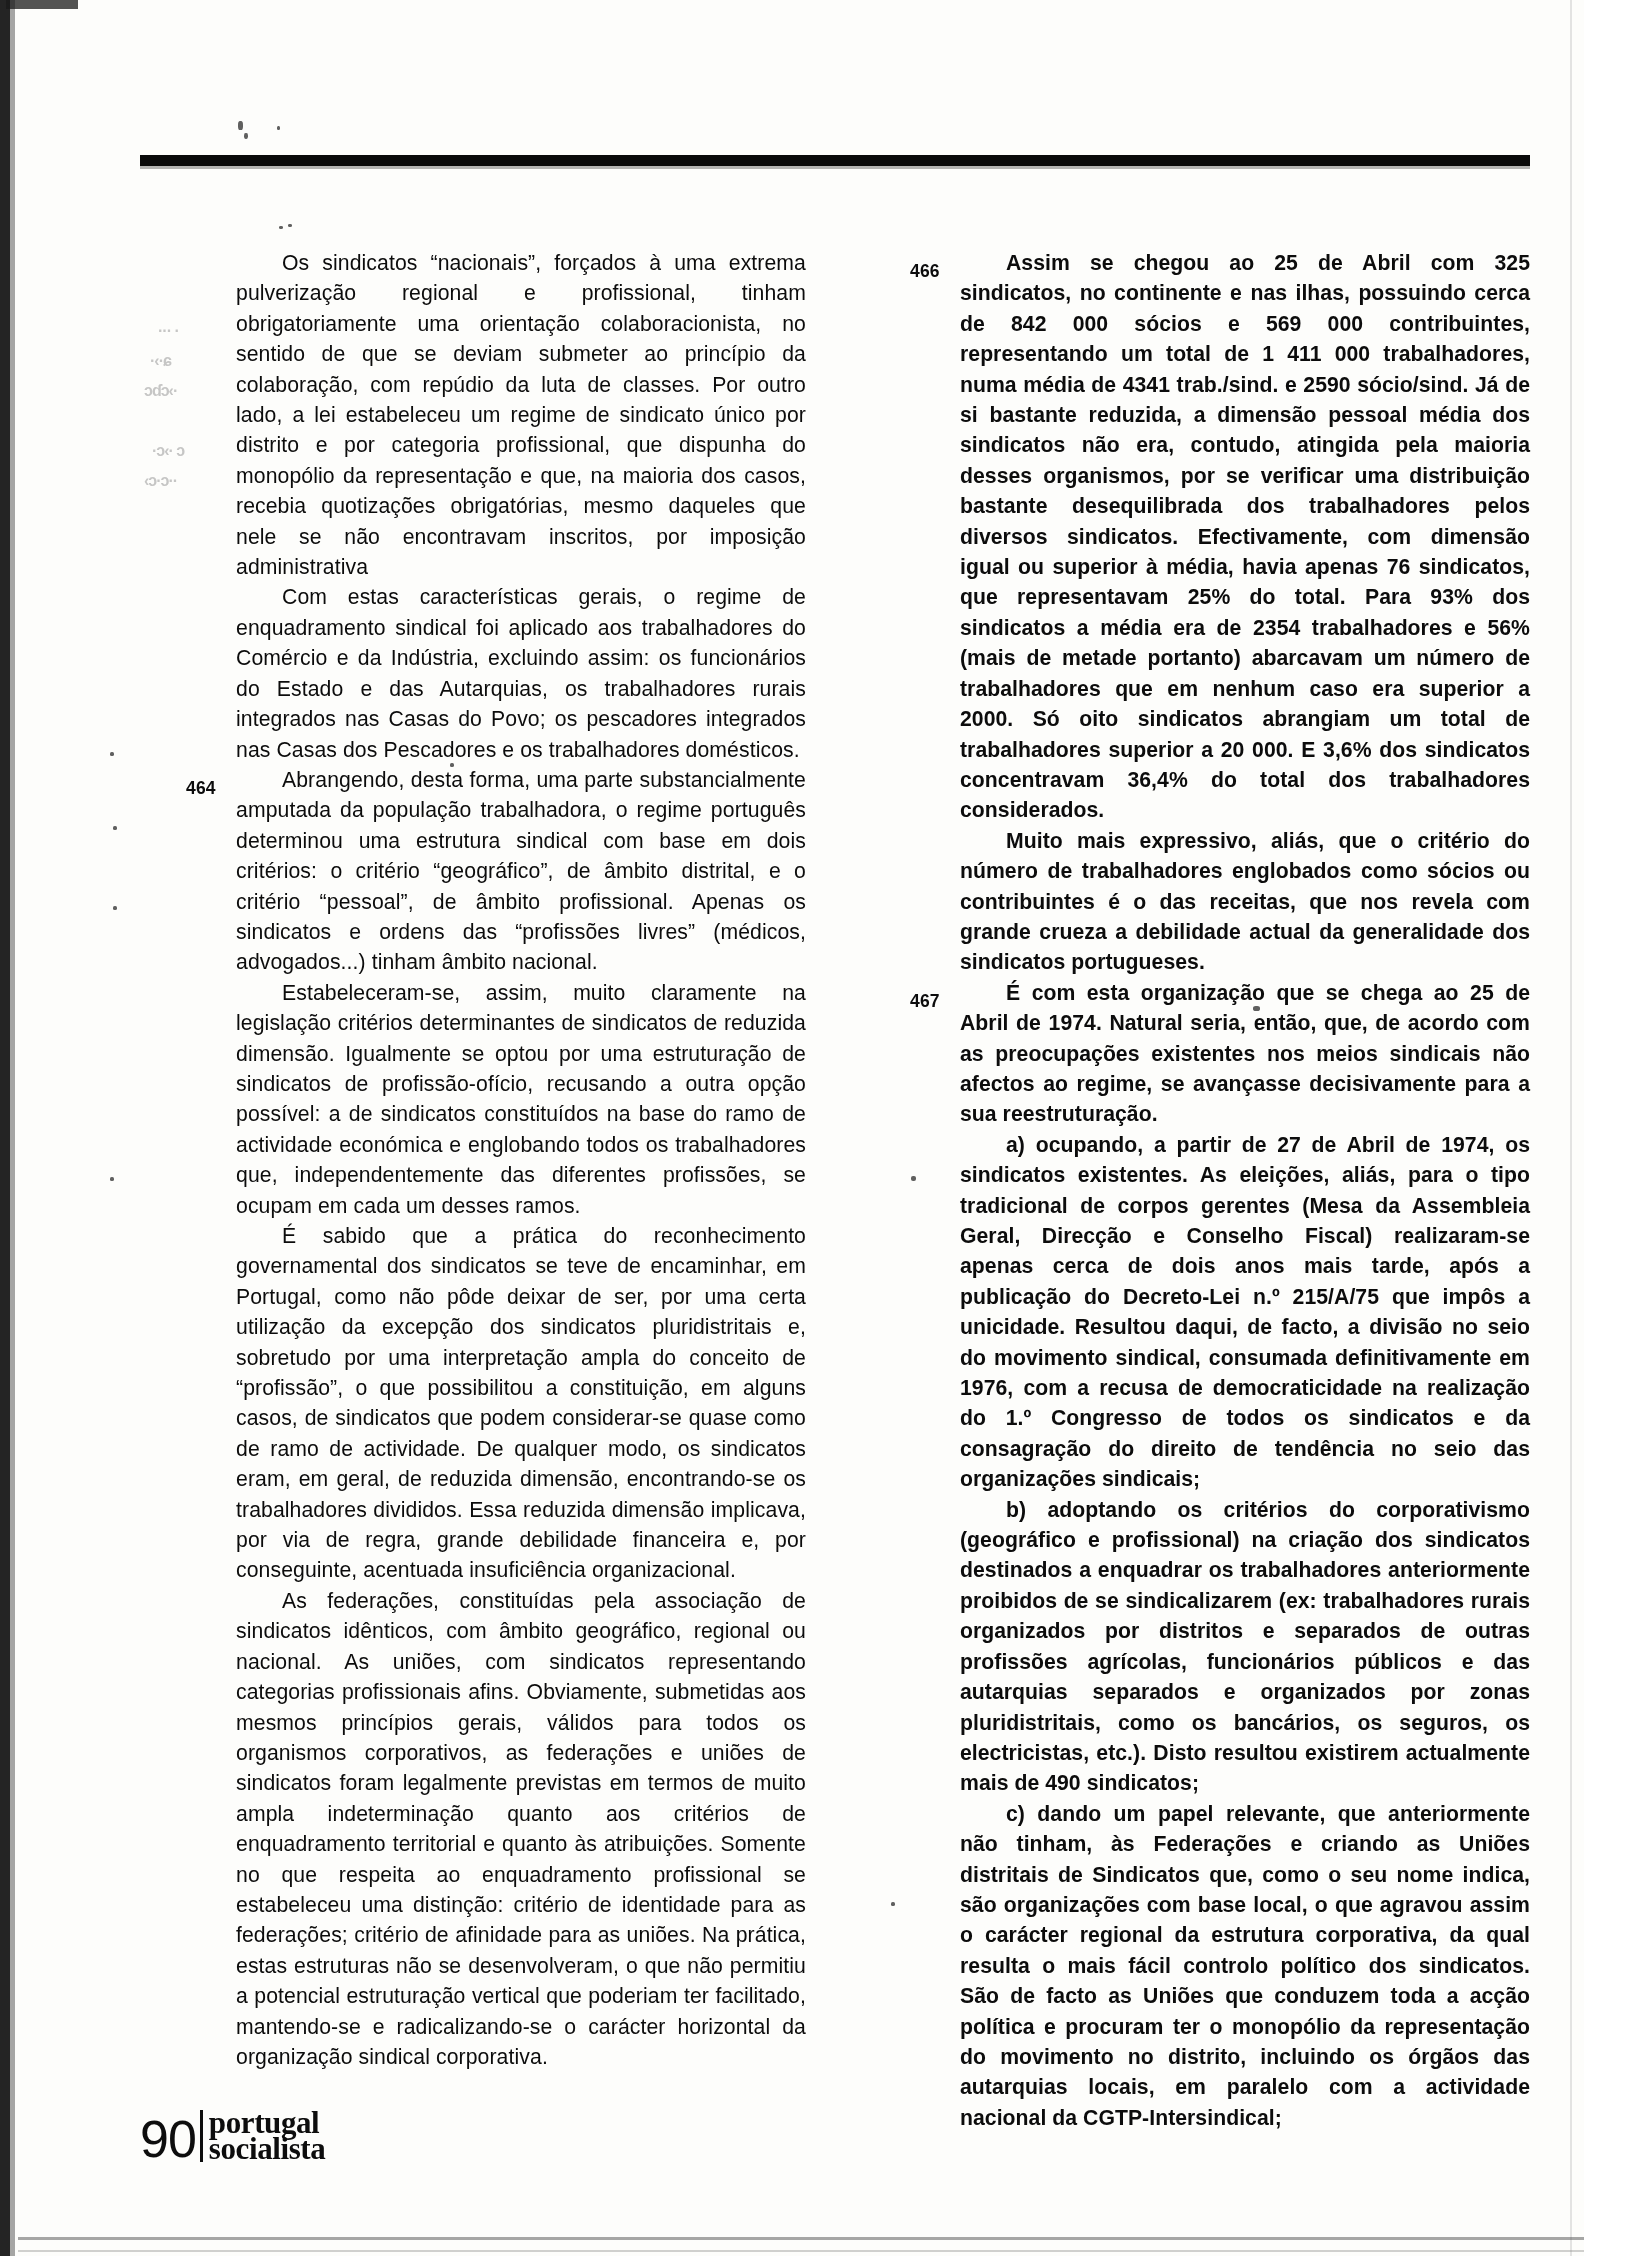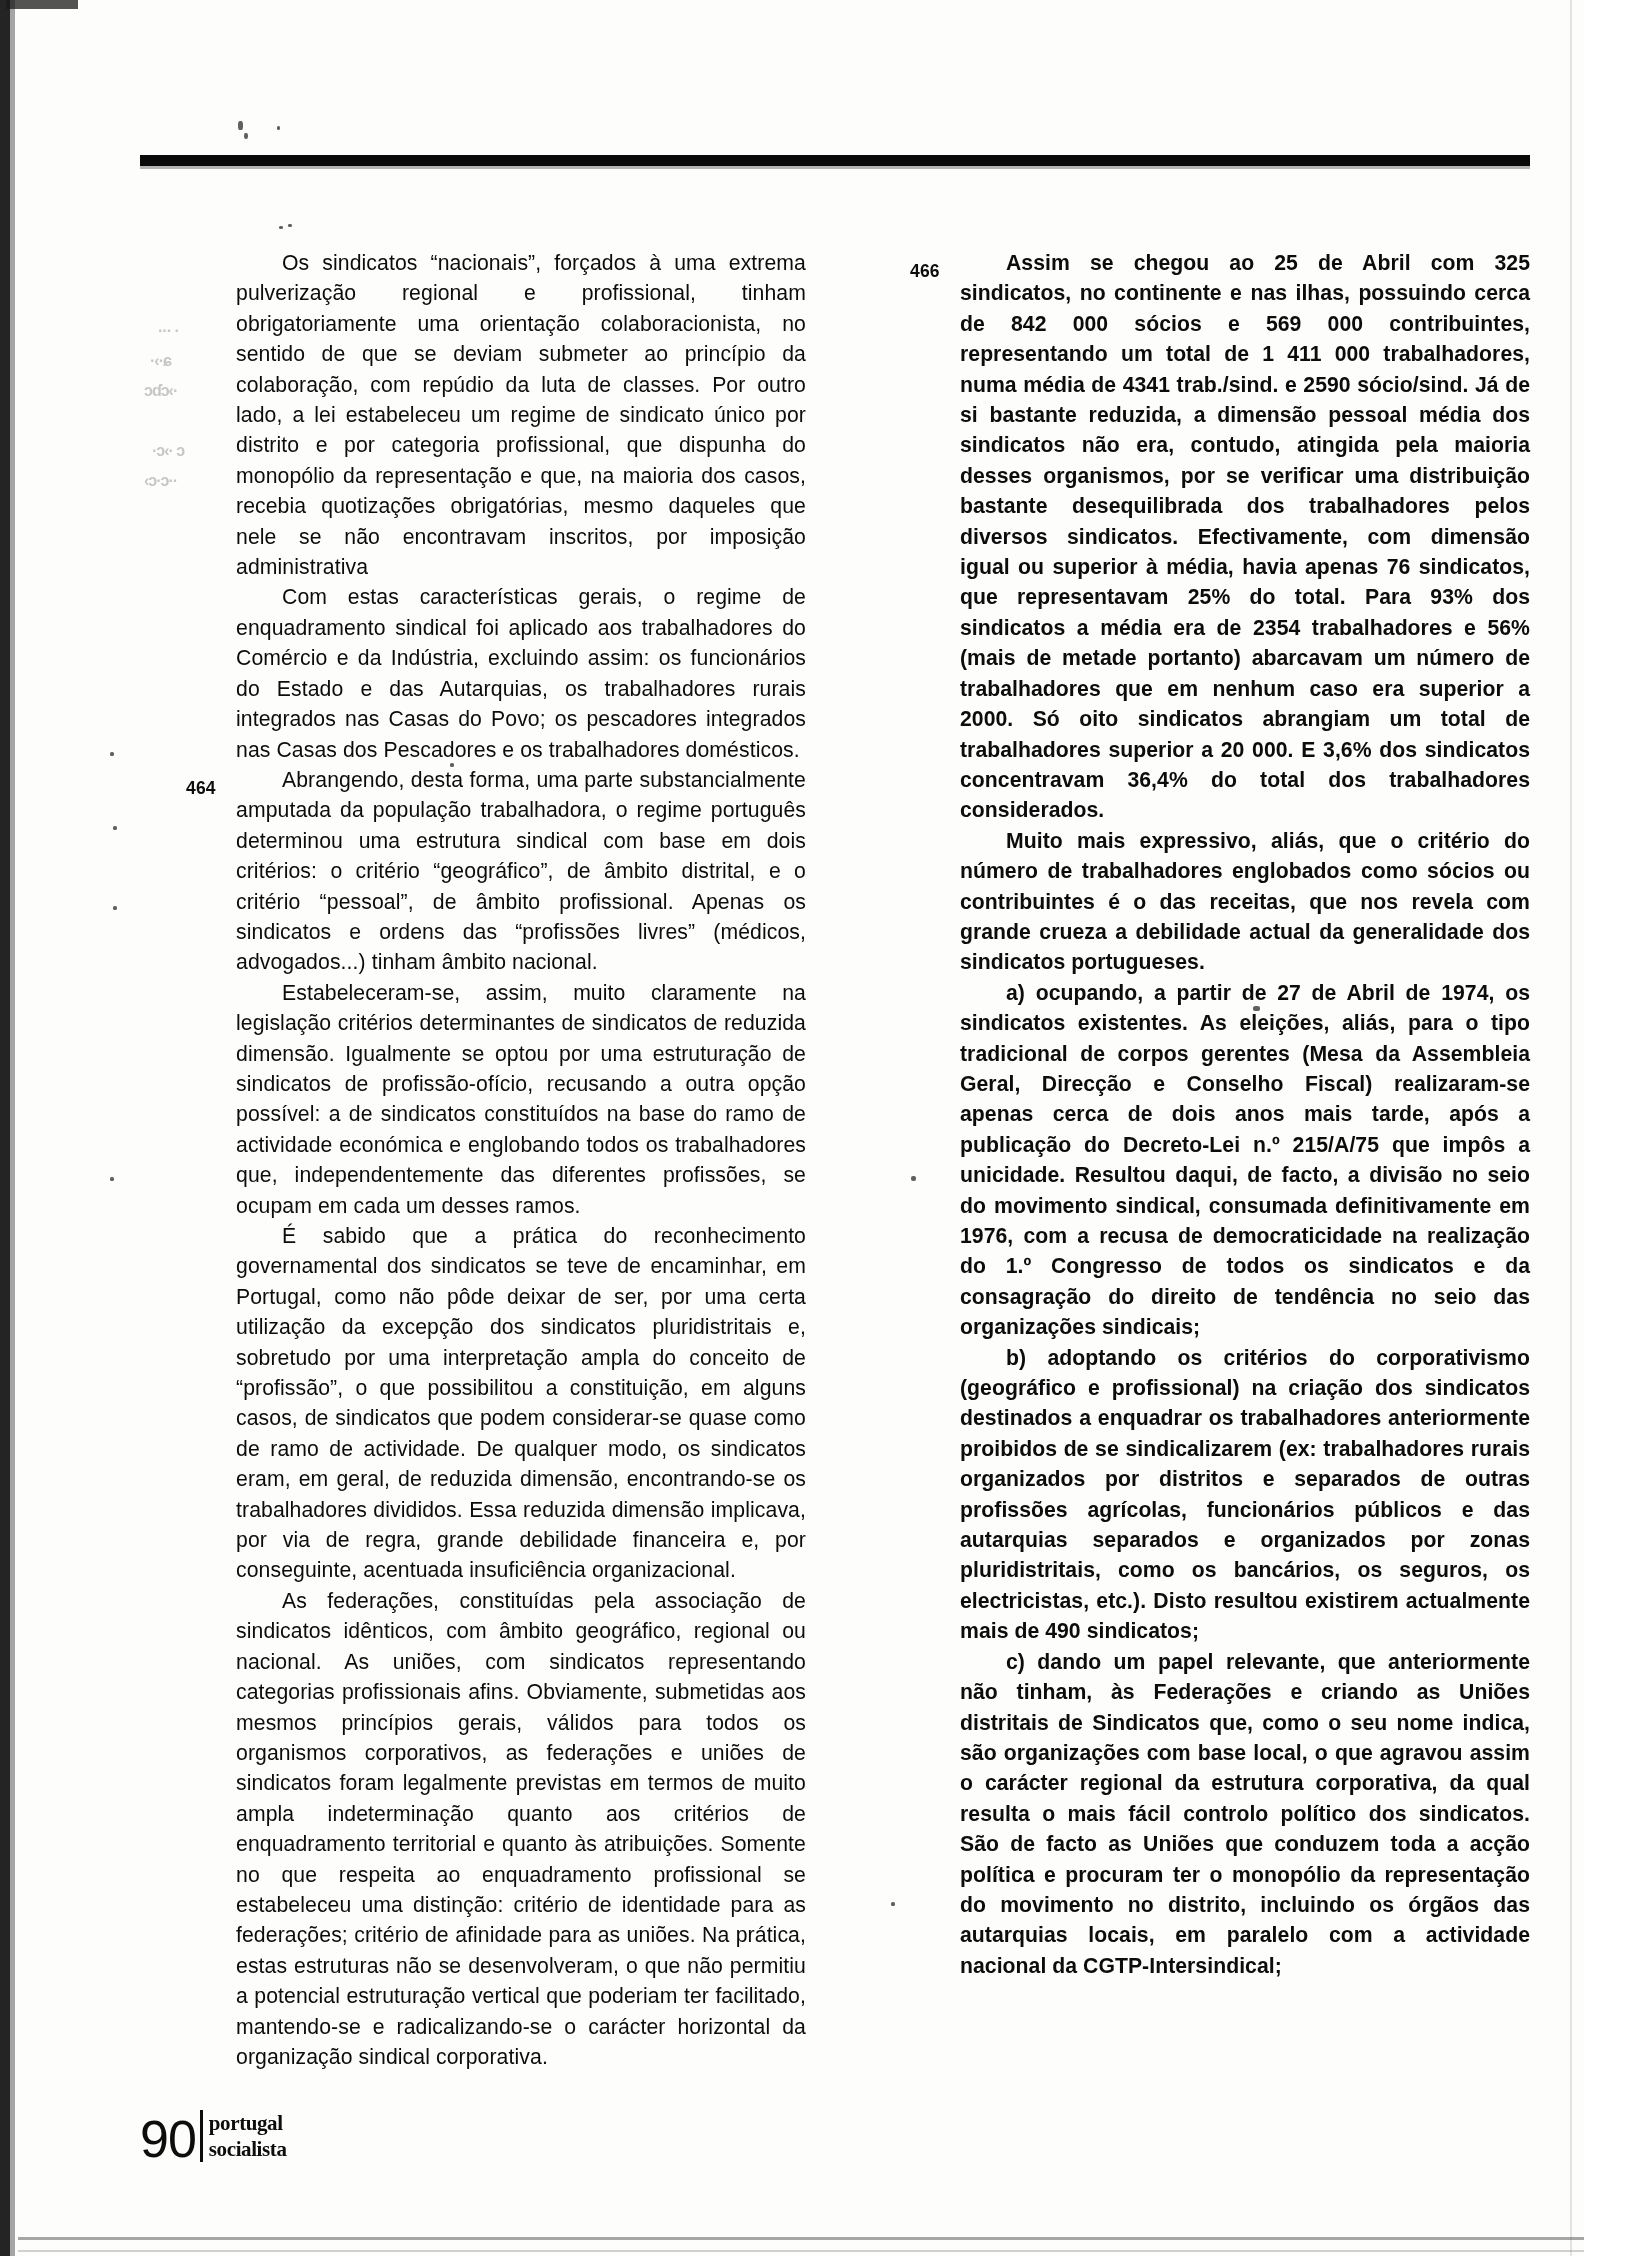--- a/index.html
+++ b/index.html
@@ -191,21 +191,21 @@
   }
   #colophon-rule {
     width: 3px;
     height: 52px;
     background: #0d0d0d;
     margin: 0 6px 2px 4px;
   }
   #logo {
     font-family: "Liberation Serif", serif;
     font-weight: 700;
-    font-size: 21px;
+    font-size: 31px;
     line-height: 26px;
     color: #0d0d0d;
     letter-spacing: -.4px;
     padding-bottom: 2px;
   }
   #logo span { display: block; }
 </style>
 </head>
 <body>
 
@@ -247,20 +247,21 @@
         <p class="para indent"><span>As federações, constituídas pela associação de sindicatos idênticos, com âmbito geográfico, regional ou nacional. As uniões, com sindicatos representando categorias profissionais afins. Obviamente, submetidas aos mesmos princípios gerais, válidos para todos os organismos corporativos, as federações e uniões de sindicatos foram legalmente previstas em termos de muito ampla indeterminação quanto aos critérios de enquadramento territorial e quanto às atribuições. Somente no que respeita ao enquadramento profissional se estabeleceu uma distinção: critério de identidade para as federações; critério de afinidade para as uniões. Na prática, estas estruturas não se desenvolveram, o que não permitiu a potencial estruturação vertical que poderiam ter facilitado, mantendo-se e radicalizando-se o carácter horizontal da organização sindical corporativa.</span></p>
         <div class="ghost" style="left: 18px; top: 68px;">··· ·</div>
         <div class="ghost" style="left: 10px; top: 98px;">·‹·ɕ</div>
         <div class="ghost" style="left: 4px; top: 128px;">ɔɗɔ‹·</div>
         <div class="ghost" style="left: 12px; top: 188px;">·ɔ‹· ɔ</div>
         <div class="ghost" style="left: 4px; top: 218px;">‹ɔ·ɔ··</div>
       </div>
     <div class="col col-right" id="col-right">
         <p class="para indent numbered gap-before-lg"><span class="para-num">466</span><span>Assim se chegou ao 25 de Abril com 325 sindicatos, no continente e nas ilhas, possuindo cerca de 842 000 sócios e 569 000 contribuintes, representando um total de 1 411 000 trabalhadores, numa média de 4341 trab./sind. e 2590 sócio/sind. Já de si bastante reduzida, a dimensão pessoal média dos sindicatos não era, contudo, atingida pela maioria desses organismos, por se verificar uma distribuição bastante desequilibrada dos trabalhadores pelos diversos sindicatos. Efectivamente, com dimensão igual ou superior à média, havia apenas 76 sindicatos, que representavam 25% do total. Para 93% dos sindicatos a média era de 2354 trabalhadores e 56% (mais de metade portanto) abarcavam um número de trabalhadores que em nenhum caso era superior a 2000. Só oito sindicatos abrangiam um total de trabalhadores superior a 20 000. E 3,6% dos sindicatos concentravam 36,4% do total dos trabalhadores considerados.</span></p>
         <p class="para indent"><span>Muito mais expressivo, aliás, que o critério do número de trabalhadores englobados como sócios ou contribuintes é o das receitas, que nos revela com grande crueza a debilidade actual da generalidade dos sindicatos portugueses.</span></p>
+        <p class="para indent numbered gap-before-lg"><span class="para-num">467</span><span>É com esta organização que se chega ao 25 de Abril de 1974. Natural seria, então, que, de acordo com as preocupações existentes nos meios sindicais não afectos ao regime, se avançasse decisivamente para a sua reestruturação.</span></p>
         <p class="para indent"><span>a) ocupando, a partir de 27 de Abril de 1974, os sindicatos existentes. As eleições, aliás, para o tipo tradicional de corpos gerentes (Mesa da Assembleia Geral, Direcção e Conselho Fiscal) realizaram-se apenas cerca de dois anos mais tarde, após a publicação do Decreto-Lei n.º 215/A/75 que impôs a unicidade. Resultou daqui, de facto, a divisão no seio do movimento sindical, consumada definitivamente em 1976, com a recusa de democraticidade na realização do 1.º Congresso de todos os sindicatos e da consagração do direito de tendência no seio das organizações sindicais;</span></p>
         <p class="para indent"><span>b) adoptando os critérios do corporativismo (geográfico e profissional) na criação dos sindicatos destinados a enquadrar os trabalhadores anteriormente proibidos de se sindicalizarem (ex: trabalhadores rurais organizados por distritos e separados de outras profissões agrícolas, funcionários públicos e das autarquias separados e organizados por zonas pluridistritais, como os bancários, os seguros, os electricistas, etc.). Disto resultou existirem actualmente mais de 490 sindicatos;</span></p>
         <p class="para indent"><span>c) dando um papel relevante, que anteriormente não tinham, às Federações e criando as Uniões distritais de Sindicatos que, como o seu nome indica, são organizações com base local, o que agravou assim o carácter regional da estrutura corporativa, da qual resulta o mais fácil controlo político dos sindicatos. São de facto as Uniões que conduzem toda a acção política e procuram ter o monopólio da representação do movimento no distrito, incluindo os órgãos das autarquias locais, em paralelo com a actividade nacional da CGTP-Intersindical;</span></p>
       </div>
   </div>
 
   <div id="colophon">
     <div id="folio">90</div>
     <div id="colophon-rule"></div>
     <div id="logo">

